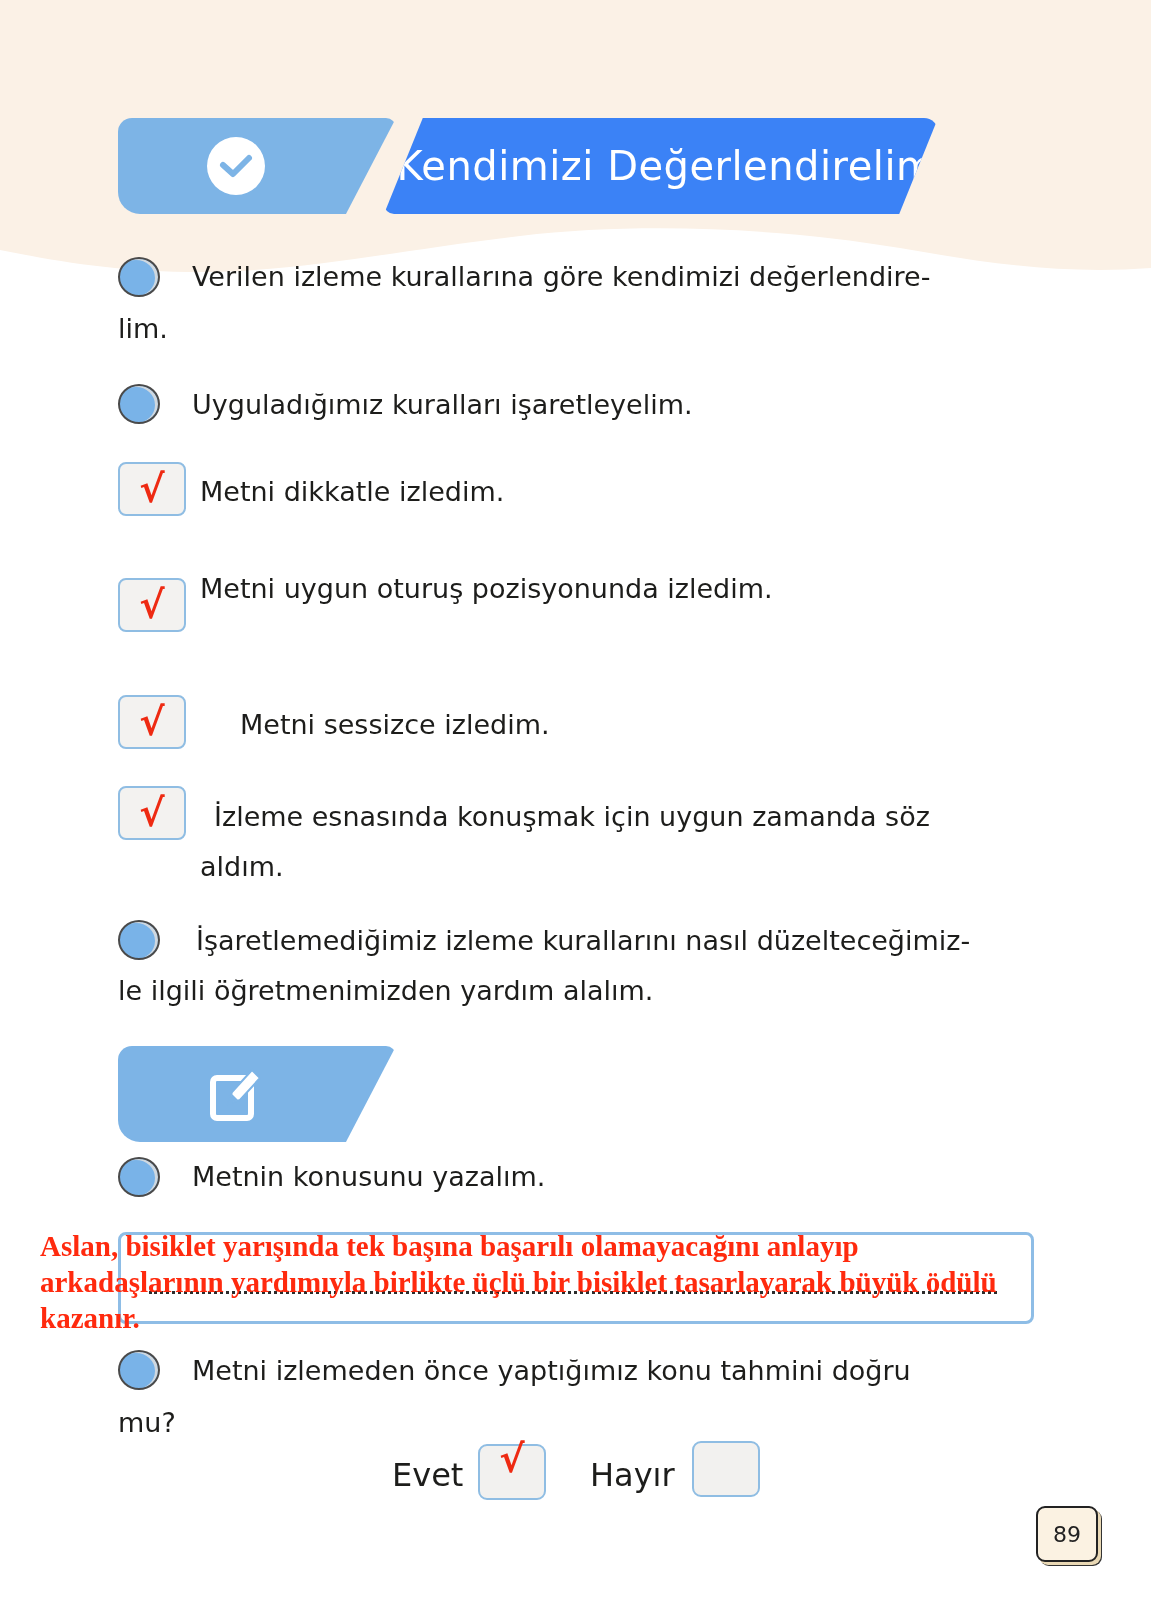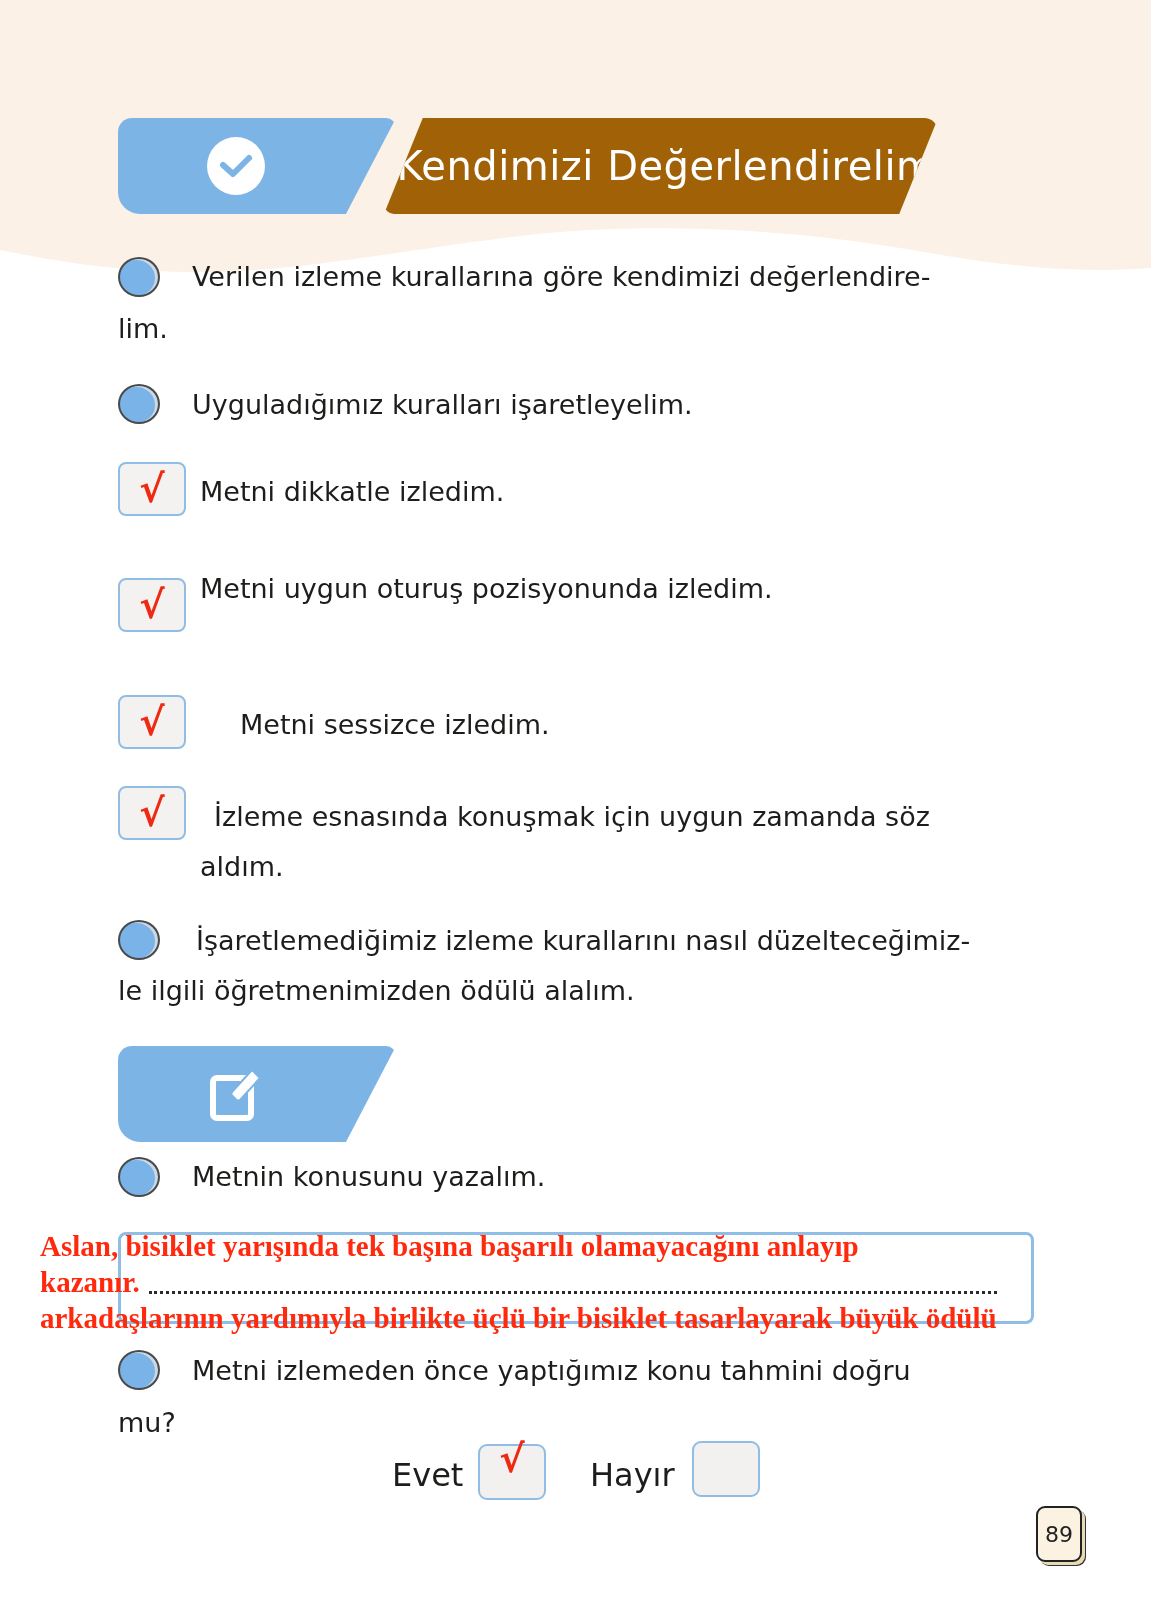--- a/index.html
+++ b/index.html
@@ -9,21 +9,21 @@
   .bg-wave { position: absolute; left: 0; top: 0; width: 1151px; height: 310px; z-index: 0; }
 
   .header { position: absolute; left: 118px; width: 820px; height: 96px; z-index: 1; }
   .header .icon-box {
     position: absolute; left: 0; top: 0; width: 278px; height: 96px;
     background: #7db4e6; border-radius: 14px 10px 10px 22px;
     clip-path: polygon(0 0, 100% 0, 82% 100%, 0 100%);
   }
   .header .title-box {
     position: absolute; left: 266px; top: 0; width: 554px; height: 96px;
-    background: #a16207; border-radius: 22px 14px 24px 10px;
+    background: #3b82f6; border-radius: 22px 14px 24px 10px;
     clip-path: polygon(7% 0, 100% 0, 93% 100%, 0 100%);
     display: flex; align-items: center; justify-content: center;
   }
   .header .title-text {
     color: #ffffff; font-size: 40px; font-family: "DejaVu Sans", sans-serif;
     font-weight: normal; letter-spacing: 0.5px; padding-left: 10px;
   }
   .header .icon {
     position: absolute; left: 88px; top: 18px; width: 60px; height: 60px;
     display: flex; align-items: center; justify-content: center;
@@ -57,21 +57,21 @@
 
   .evet-label, .hayir-label { position: absolute; font-size: 32px; line-height: 50px; z-index: 2; }
   .small-box {
     position: absolute; width: 68px; height: 56px; border: 2px solid #8fbde3;
     border-radius: 9px; background: #f2f1ef; z-index: 2;
     display: flex; align-items: flex-start; justify-content: center;
   }
   .small-box .tick { color: #ee2a12; font-size: 38px; font-weight: bold; line-height: 1; margin-top: -6px; }
 
   .page-num {
-    position: absolute; left: 1036px; top: 1506px; width: 46px; height: 56px;
+    position: absolute; left: 1036px; top: 1506px; width: 62px; height: 56px;
     background: #fbf2e2; border: 2px solid #222; border-radius: 9px;
     box-shadow: 3px 3px 0 #e9d8b4, 4px 4px 0 #333;
     display: flex; align-items: center; justify-content: center;
     font-size: 22px; color: #222; z-index: 2;
   }
 </style>
 </head>
 <body>
 
 <svg class="bg-wave" viewBox="0 0 1151 310" preserveAspectRatio="none">
@@ -115,21 +115,21 @@
 <div class="line" style="left:200px; top:700px;margin-left:40px;">Metni sessizce izledim.</div>
 
 <div class="checkbox" style="left:118px; top:786px;">
   <span class="tick">√</span>
 </div>
 <div class="line" style="left:200px; top:792px;margin-left:14px;">İzleme esnasında konuşmak için uygun zamanda söz</div>
 <div class="line" style="left:200px; top:842px;">aldım.</div>
 
 <div class="bullet" style="left:118px; top:920px;"></div>
 <div class="line" style="left:196px; top:916px;">İşaretlemediğimiz izleme kurallarını nasıl düzelteceğimiz-</div>
-<div class="line" style="left:118px; top:966px;">le ilgili öğretmenimizden ödülü alalım.</div>
+<div class="line" style="left:118px; top:966px;">le ilgili öğretmenimizden yardım alalım.</div>
 
 <div class="header" style="top:1046px;">
   <div class="icon-box">
     <div class="icon">
       <svg width="60" height="60" viewBox="0 0 60 60">
         <rect x="7" y="14" width="38" height="40" rx="4" fill="none" stroke="#ffffff" stroke-width="6"></rect>
         <path d="M22,40 L26,28 L46,6 L54,14 L34,36 Z" fill="#ffffff" stroke="#7db4e6" stroke-width="2"></path>
         <path d="M22,40 L26,30 L32,36 Z" fill="#7db4e6"></path>
       </svg>
     </div>
@@ -137,22 +137,22 @@
 </div>
 
 <div class="bullet" style="left:118px; top:1157px;"></div>
 <div class="line" style="left:192px; top:1152px;">Metnin konusunu yazalım.</div>
 
 <div class="answer-box">
   <div class="dots"></div>
 </div>
 <div class="answer-text">
   <div>Aslan, bisiklet yarışında tek başına başarılı olamayacağını anlayıp</div>
+  <div>arkadaşlarının yardımıyla birlikte üçlü bir bisiklet tasarlayarak büyük ödülü</div>
   <div>kazanır.</div>
-  <div>arkadaşlarının yardımıyla birlikte üçlü bir bisiklet tasarlayarak büyük ödülü</div>
 </div>
 
 <div class="bullet" style="left:118px; top:1350px;"></div>
 <div class="line" style="left:192px; top:1346px;">Metni izlemeden önce yaptığımız konu tahmini doğru</div>
 <div class="line" style="left:118px; top:1398px;">mu?</div>
 
 <div class="evet-label" style="left:392px; top:1450px;">Evet</div>
 <div class="small-box" style="left:478px; top:1444px;">
   <span class="tick">√</span>
 </div>

